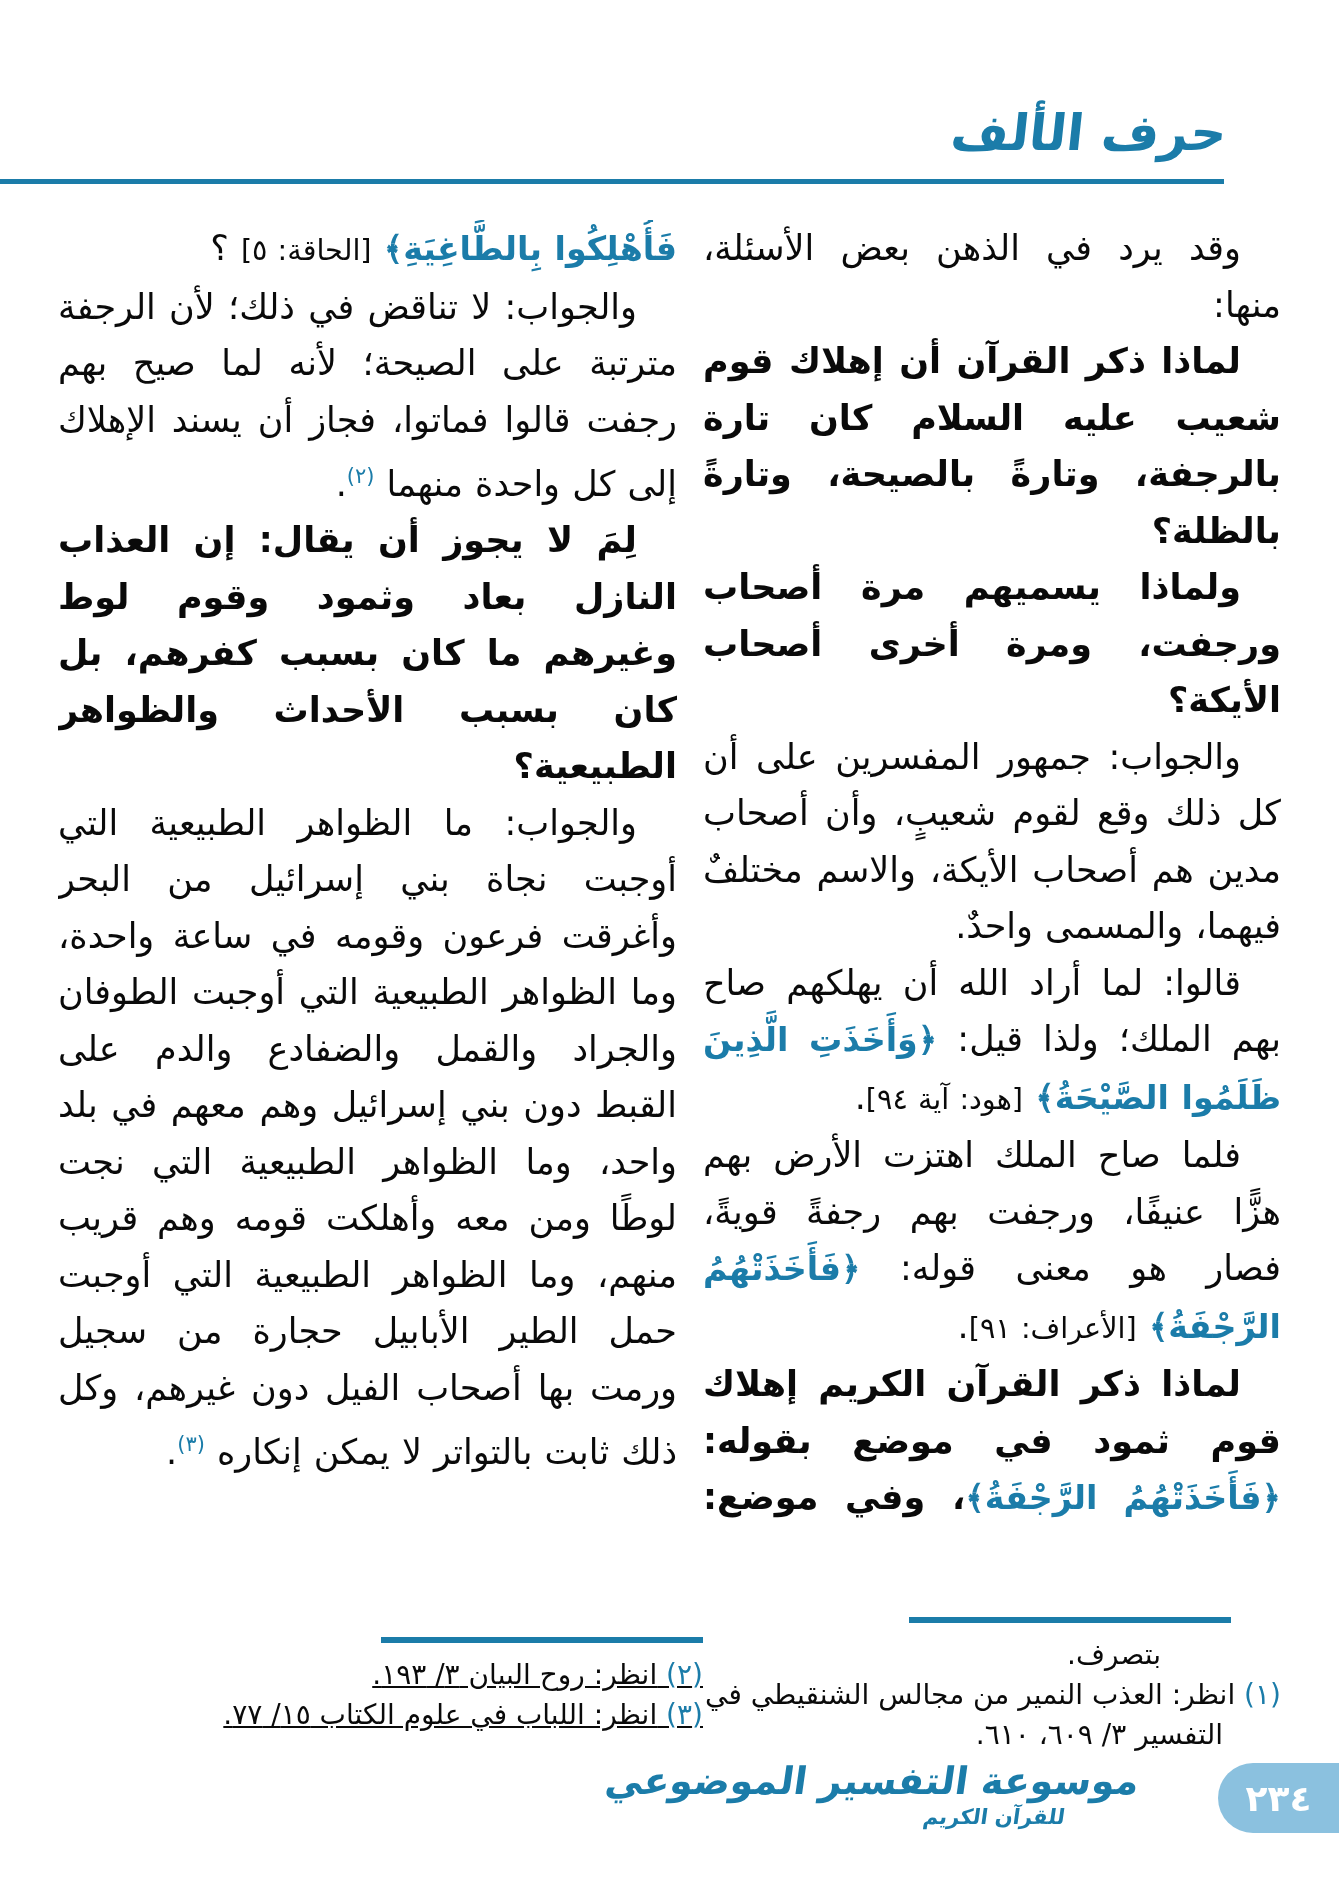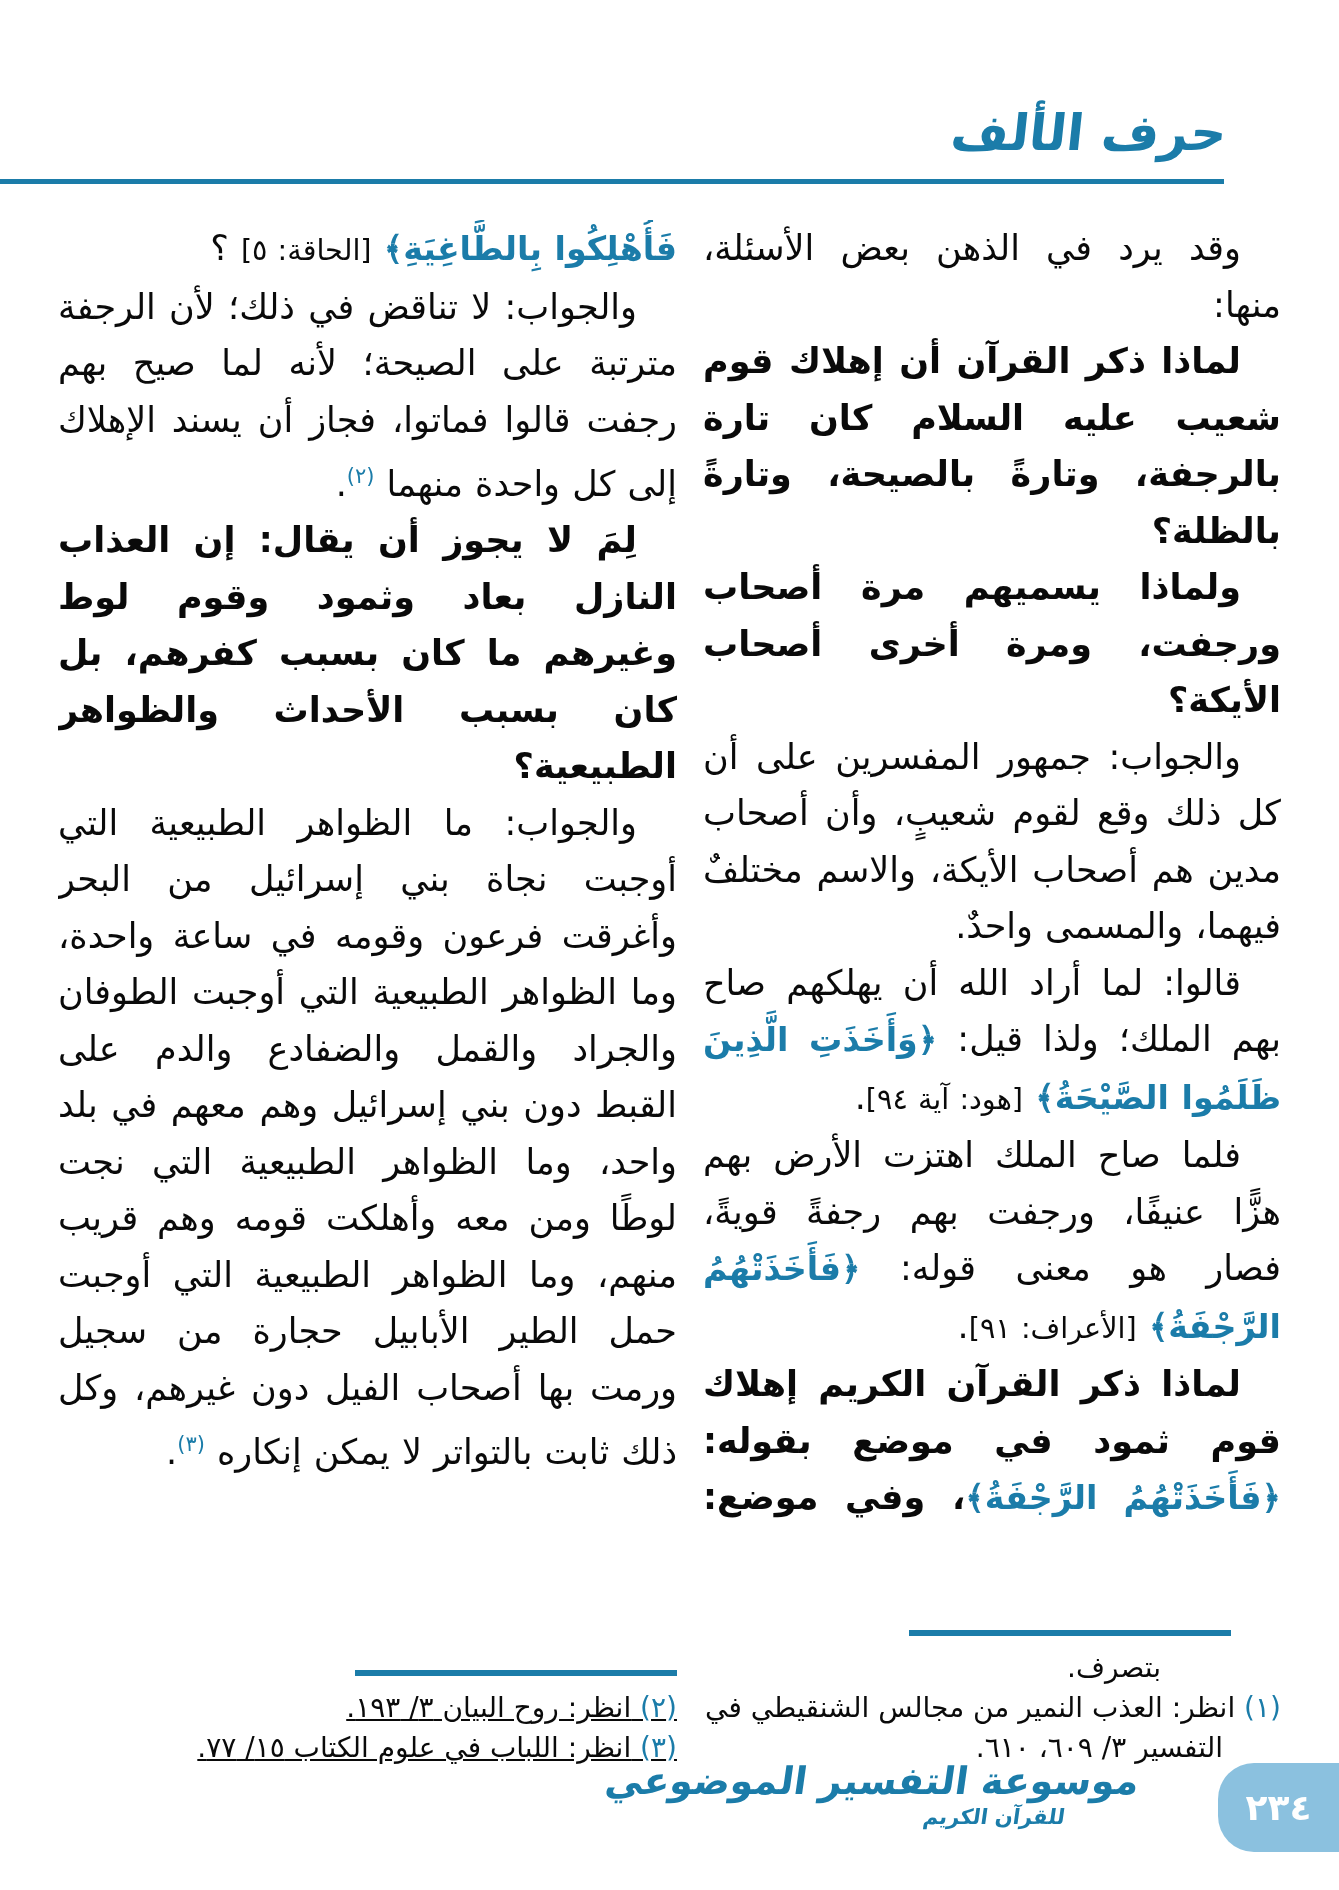--- a/index.html
+++ b/index.html
@@ -48,21 +48,21 @@
   .para.no-indent{text-indent:0;}
   .para.jlast{text-align-last:justify;}
   .r-n{font-weight:normal;}
   .r-b{font-weight:bold;}
   .r-q{color:var(--blue);font-weight:bold;font-size:0.95em;}
   .r-ref{font-size:0.82em;font-weight:normal;}
   .r-fnmark{color:var(--blue);font-size:0.6em;vertical-align:super;font-weight:normal;}
   
   .footnotes-row{
     position:absolute;top:1604px;right:58px;left:58px;height:164px;
-    display:flex;gap:26px;align-items:flex-end;
+    display:flex;align-items:center;
   }
   .fnblock{display:block;}
   .fn-right{width:578px;flex:0 0 578px;}
   .fn-left{flex:1;text-decoration:underline;}
   .fn-sep{height:6px;background:var(--blue);width:322px;margin-bottom:12px;}
   .fn-right .fn-sep{margin-right:50px;}
   .fn-left .fn-sep{margin-right:0;}
   .fn-item{
     font-size:28px;line-height:40px;
     padding-right:58px;text-indent:-58px;
@@ -79,21 +79,21 @@
     font-size:38px;font-weight:bold;transform:skewX(-8deg);
     letter-spacing:-1px;white-space:nowrap;
   }
   .logo-sub{
     font-size:21px;font-weight:bold;margin-top:4px;transform:skewX(-8deg);
   }
   .page-badge{
     position:absolute;top:1763px;left:0;right:auto;
     
     left:auto;right:0;
-    width:121px;height:89px;
+    width:121px;height:70px;
     background:var(--badge);
     border-radius:36px 0 0 36px;
     display:flex;align-items:center;justify-content:center;
   }
   .page-badge span{color:#ffffff;font-size:36px;font-weight:bold;}
 </style>
 </head>
 <body>
 
 <div class="page">

